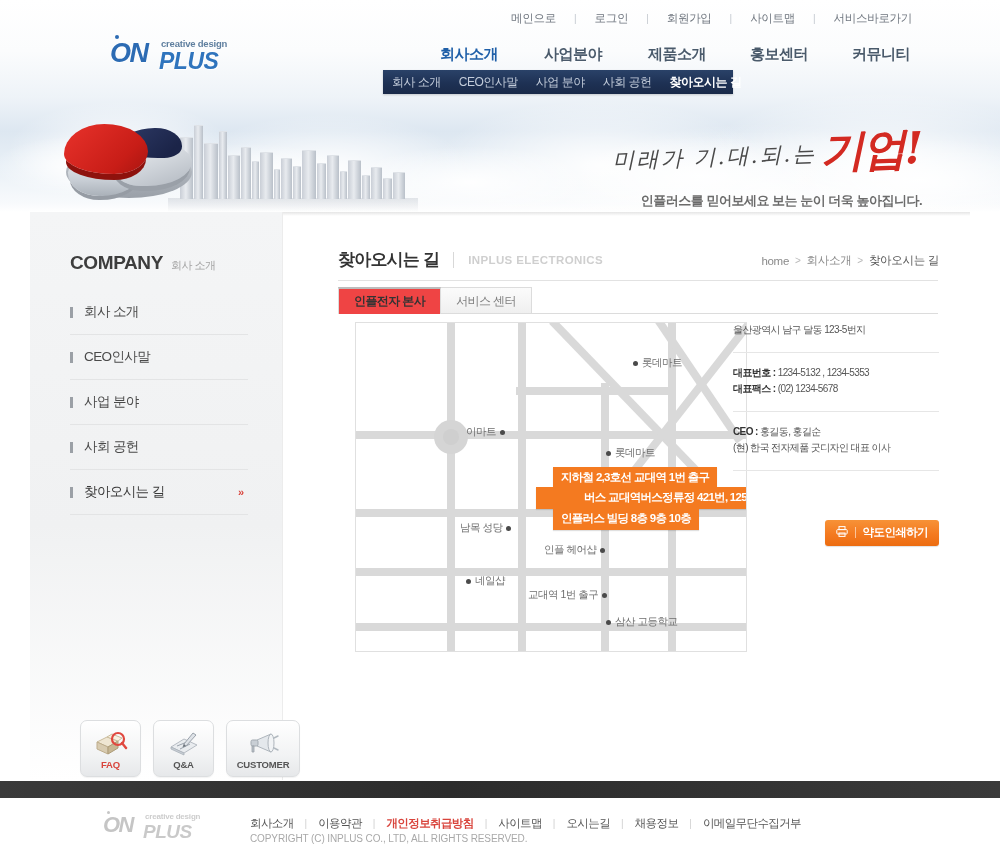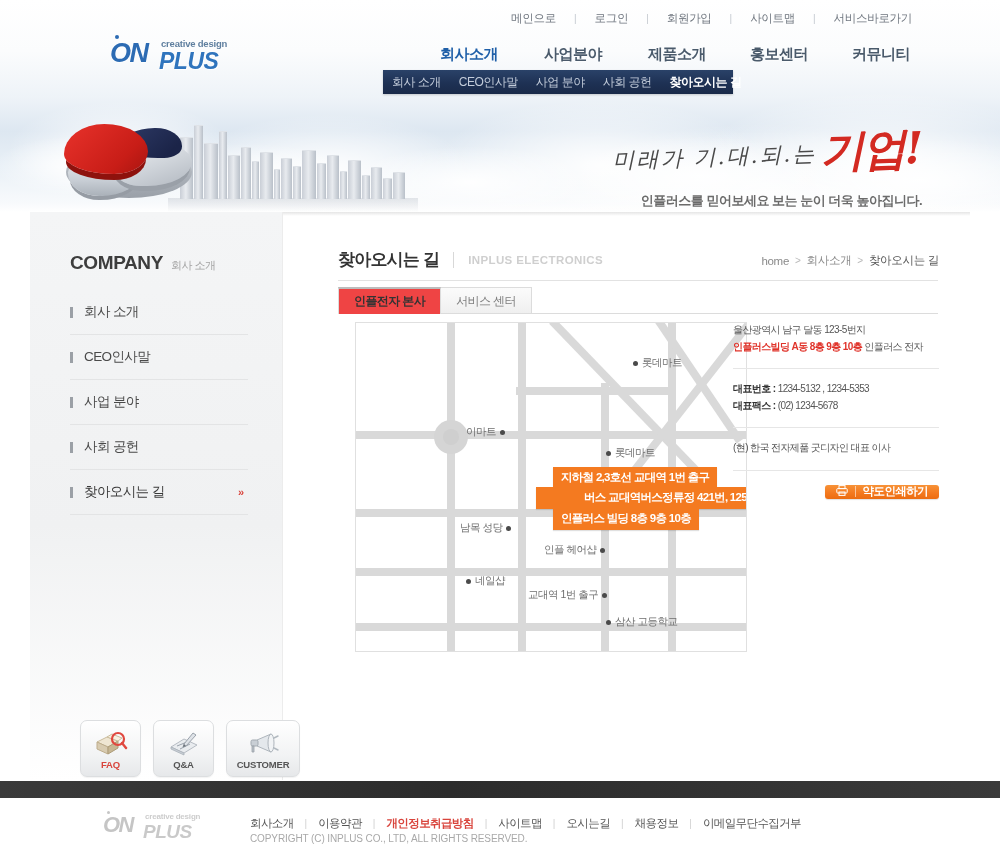--- a/index.html
+++ b/index.html
@@ -263,24 +263,24 @@
   .info {
     position:absolute; right: 31px; top: 110px; width: 206px;
   }
   .info-sec { padding: 12px 0 13px; border-bottom: 1px solid #e6e6e6; }
   .info-sec:first-child { padding-top: 0; }
   .info-line { font-size: 10px; color:#555; letter-spacing:-0.6px; line-height: 1.65; }
   .info-line b { color:#333; }
   .info-line .red { color:#e0342b; font-weight:700; }
   .print-row { margin-top: 14px; display:flex; justify-content:flex-end; }
   .print-btn {
-    display:flex; align-items:center; gap:7px; height: 14px; padding: 0 11px;
+    display:flex; align-items:center; gap:7px; height: 26px; padding: 0 11px;
     background: linear-gradient(to bottom,#f79237 0%, #f47a20 55%, #ec6c10 100%);
     border-radius: 3px; color:#fff; font-size: 11.5px; font-weight:700;
-    letter-spacing:-0.6px; cursor:pointer; box-shadow: 0 1px 1px rgba(0,0,0,.12);
+    letter-spacing:-0.6px; cursor:pointer; box-shadow: 0 1px 1px rgba(0,0,0,.12); margin-top: 35px;
   }
   .print-btn .divider { width:1px; height:11px; background: rgba(255,255,255,.55); }
 
   
   .foot-bar {
     position:absolute; left:0; top: 781px; width: 1000px; height: 17px;
     background: linear-gradient(to right,#3a3a3a 0%, #2c2c2c 45%, #3a3a3a 100%);
   }
   .footer { position:absolute; left:0; top: 798px; width:1000px; height: 62px; background:#fff; }
   .foot-logo { position:absolute; left: 103px; top: 14px; width: 110px; height: 32px; opacity:.45; }
@@ -540,33 +540,33 @@
         </div>
 
         <div class="callout" style="left:197px; top:144px;">지하철 2,3호선 교대역 1번 출구</div>
         <div class="callout" style="left:180px; top:164px;padding-left:48px;">버스 교대역버스정류정 421번, 125번</div>
         <div class="callout" style="left:197px; top:185px;">인플러스 빌딩 8층 9층 10층</div>
       </div>
 
       <div class="info">
         <div class="info-sec">
           <div class="info-line">울산광역시 남구 달동 123-5번지</div>
-          <div class="info-line">
-            <span class="red">인플러스빌딩  A동 8층 9층 10층</span><span> 인플러스 전자</span>
-          </div>
         </div>
         <div class="info-sec">
           <div class="info-line">
             <b>대표번호 :</b><span> 1234-5132 , 1234-5353</span>
           </div>
           <div class="info-line">
             <b>대표팩스 :</b><span> (02) 1234-5678</span>
           </div>
         </div>
         <div class="info-sec">
+          <div class="info-line">
+            <b>CEO :</b><span> 홍길동, 홍길순</span>
+          </div>
           <div class="info-line">(현) 한국 전자제품 굿디자인 대표 이사</div>
         </div>
         <div class="print-row">
           <div class="print-btn">
             <span>
               <svg width="12" height="11" viewBox="0 0 12 11">
                 <rect x="3" y="0.6" width="6" height="3" fill="none" stroke="#fff" stroke-width="1"></rect>
                 <rect x="0.8" y="3.6" width="10.4" height="4.4" rx="0.8" fill="none" stroke="#fff" stroke-width="1"></rect>
                 <rect x="3" y="7" width="6" height="3.4" fill="none" stroke="#fff" stroke-width="1"></rect>
               </svg>

